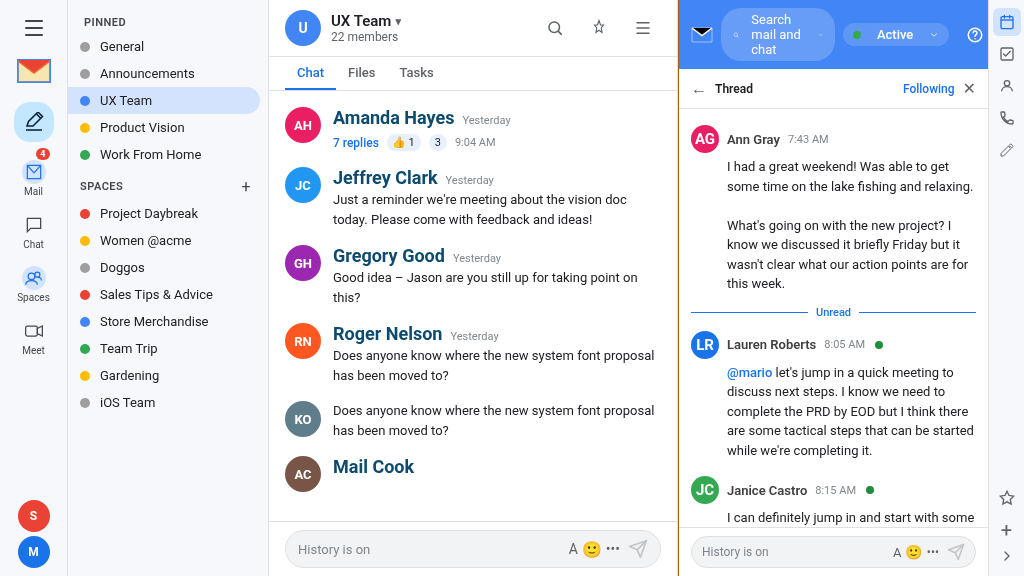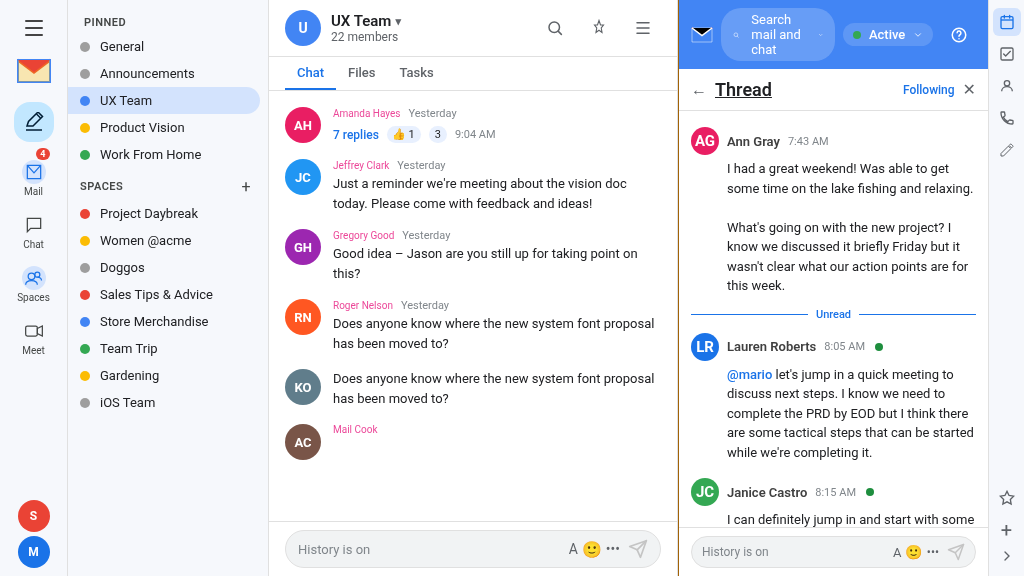--- a/index.html
+++ b/index.html
@@ -43,38 +43,38 @@
 
     .chat-tabs { display: flex; padding: 0 16px; border-bottom: 1px solid #e0e0e0; }
     .chat-tab { padding: 8px 12px; font-size: 13px; font-weight: 500; color: #5f6368; cursor: pointer; border-bottom: 2px solid transparent; }
     .chat-tab.active { color: #1a73e8; border-bottom: 2px solid #1a73e8; }
 
     .chat-messages { flex: 1; overflow-y: auto; padding: 8px 0; }
     .message-group { display: flex; gap: 12px; padding: 8px 16px; }
     .msg-avatar { width: 36px; height: 36px; border-radius: 50%; flex-shrink: 0; display: flex; align-items: center; justify-content: center; font-size: 13px; font-weight: bold; color: white; }
     .msg-content { flex: 1; min-width: 0; }
     .msg-header { display: flex; align-items: baseline; gap: 8px; margin-bottom: 2px; }
-    .msg-name { font-size: 10px; font-weight: 400; color: #ec4899; }
+    .msg-name { font-size: 18px; font-weight: 700; color: #0c4a6e; }
     .msg-time { font-size: 11px; color: #80868b; }
     .msg-text { font-size: 13px; color: #202124; line-height: 1.5; }
     .replies-row { display: flex; align-items: center; gap: 8px; margin-top: 6px; }
     .replies-link { font-size: 12px; color: #1a73e8; font-weight: 500; cursor: pointer; }
     .reaction-badge { display: flex; align-items: center; gap: 2px; background: #e8f0fe; border-radius: 10px; padding: 2px 6px; font-size: 11px; }
     .reply-time { font-size: 11px; color: #80868b; }
 
     .chat-input-area { padding: 8px 16px; border-top: 1px solid #e0e0e0; }
     .chat-input-box { display: flex; align-items: center; border: 1px solid #e0e0e0; border-radius: 20px; padding: 8px 12px; gap: 8px; background: #f1f3f4; }
     .chat-input-text { flex: 1; font-size: 13px; color: #80868b; }
     .input-icons { display: flex; gap: 4px; align-items: center; }
 
     
     .thread-panel { width: 310px; background: white; border-left: 1px solid #a16207; display: flex; flex-direction: column; flex-shrink: 0; }
     .thread-header { display: flex; align-items: center; padding: 10px 12px; border-bottom: 1px solid #e0e0e0; gap: 8px; }
     .thread-back { color: #5f6368; cursor: pointer; font-size: 16px; }
-    .thread-title { font-size: 18px; font-weight: 600; color: #202124; flex: 1; text-decoration: underline; }
+    .thread-title { font-size: 12px; font-weight: 600; color: #202124; flex: 1; }
     .following-badge { font-size: 12px; color: #1a73e8; font-weight: 500; }
     .thread-close { color: #5f6368; cursor: pointer; font-size: 16px; }
 
     .thread-messages { flex: 1; overflow-y: auto; padding: 8px 0; }
     .thread-msg { padding: 8px 12px; }
     .thread-msg-header { display: flex; align-items: center; gap: 8px; margin-bottom: 4px; }
     .thread-avatar { width: 28px; height: 28px; border-radius: 50%; flex-shrink: 0; display: flex; align-items: center; justify-content: center; font-size: 15px; font-weight: bold; color: white; }
     .thread-msg-name { font-size: 13px; font-weight: 600; color: #404040; }
     .thread-msg-time { font-size: 11px; color: #80868b; }
     .online-dot { width: 8px; height: 8px; border-radius: 50%; background: #1e8e3e; display: inline-block; margin-left: 2px; }
@@ -386,21 +386,21 @@
       <svg width="14" height="14" viewBox="0 0 24 24" fill="none">
           <circle cx="11" cy="11" r="7" stroke="white" stroke-width="2"></circle>
           <path d="M16.5 16.5l4 4" stroke="white" stroke-width="2" stroke-linecap="round"></path>
         </svg>
       <span style="color:white; font-size:13px;">Search mail and chat</span>
       <svg width="12" height="12" viewBox="0 0 24 24" fill="none">
           <path d="M6 9l6 6 6-6" stroke="white" stroke-width="2" stroke-linecap="round"></path>
         </svg>
     </div>
     <div style="display:flex; align-items:center; gap:8px; flex:1; justify-content:flex-end;">
-      <div style="display:flex; align-items:center; gap:8px; background:rgba(255,255,255,0.15); border-radius:20px; padding:4px 10px; cursor:pointer;">
+      <div style="display:flex; align-items:center; gap:16px; background:rgba(255,255,255,0.15); border-radius:20px; padding:4px 10px; cursor:pointer;">
         <div style="width:8px; height:8px; border-radius:50%; background:#34a853;"></div>
         <span style="color:white; font-size:13px; font-weight:500;">Active</span>
         <svg width="10" height="10" viewBox="0 0 24 24" fill="none">
             <path d="M6 9l6 6 6-6" stroke="white" stroke-width="2" stroke-linecap="round"></path>
           </svg>
       </div>
       <div class="icon-btn" style="color:white;">
         <svg width="18" height="18" viewBox="0 0 24 24" fill="none">
             <circle cx="12" cy="12" r="9" stroke="white" stroke-width="2"></circle>
             <path d="M9.5 9a2.5 2.5 0 015 .5c0 2-2.5 2.5-2.5 4" stroke="white" stroke-width="2" stroke-linecap="round"></path>

